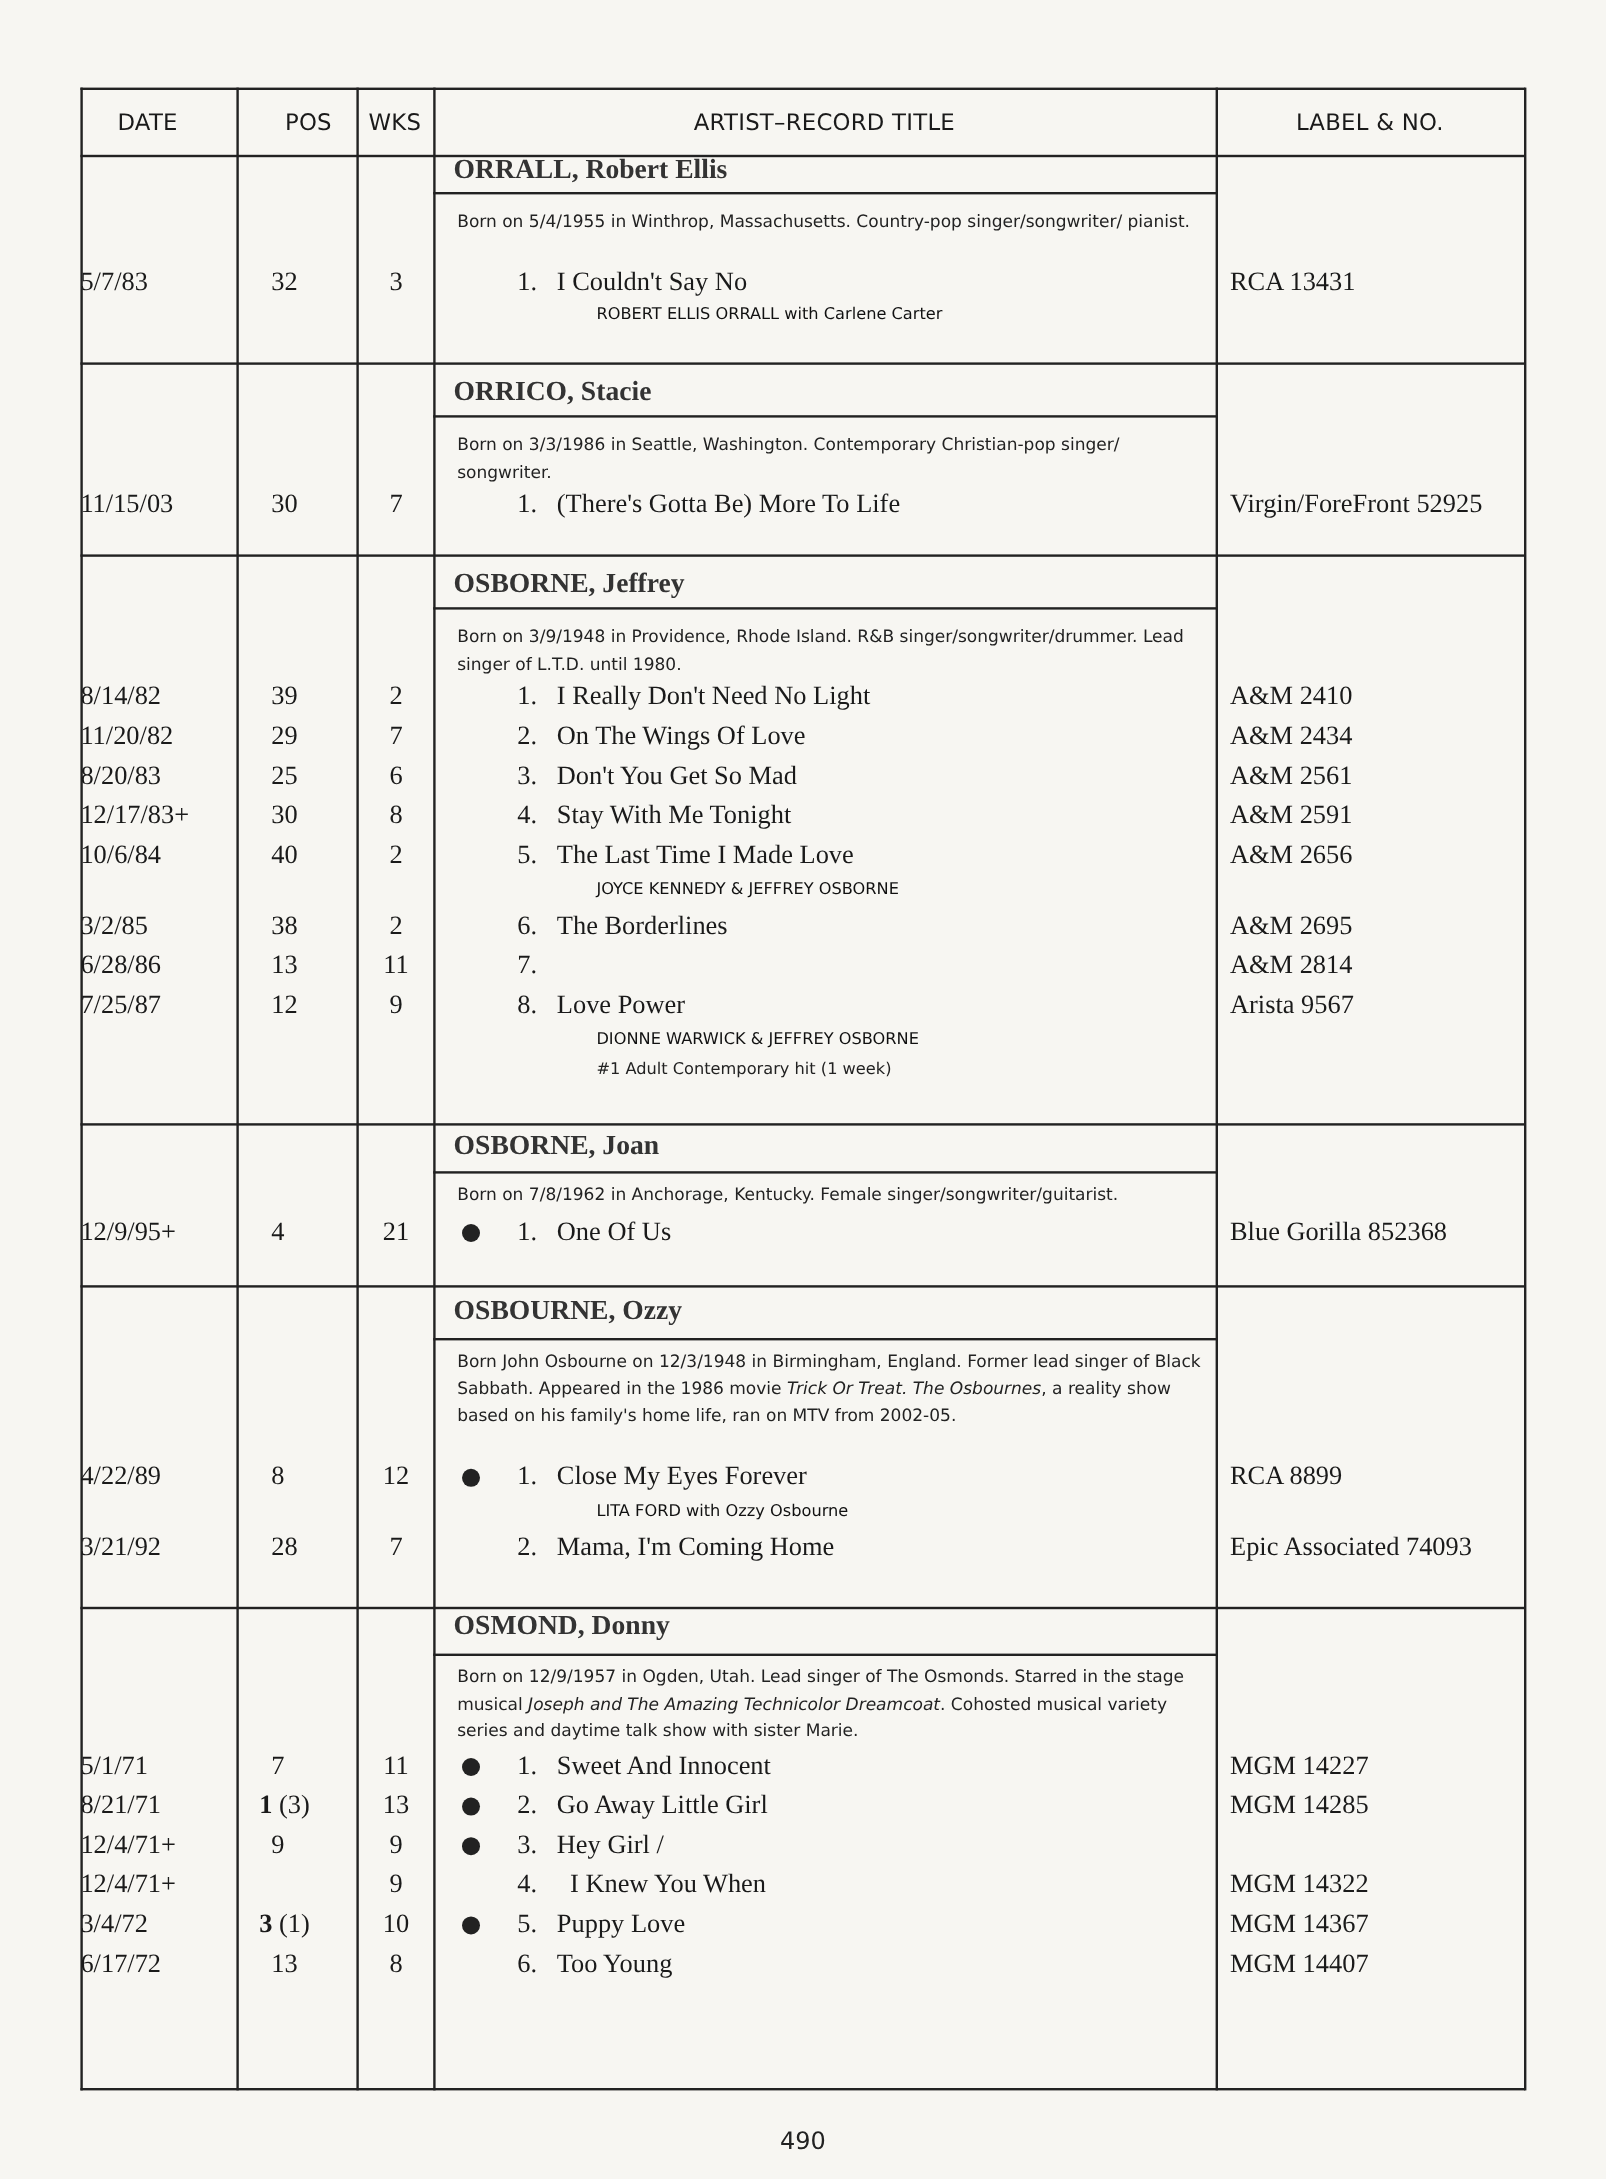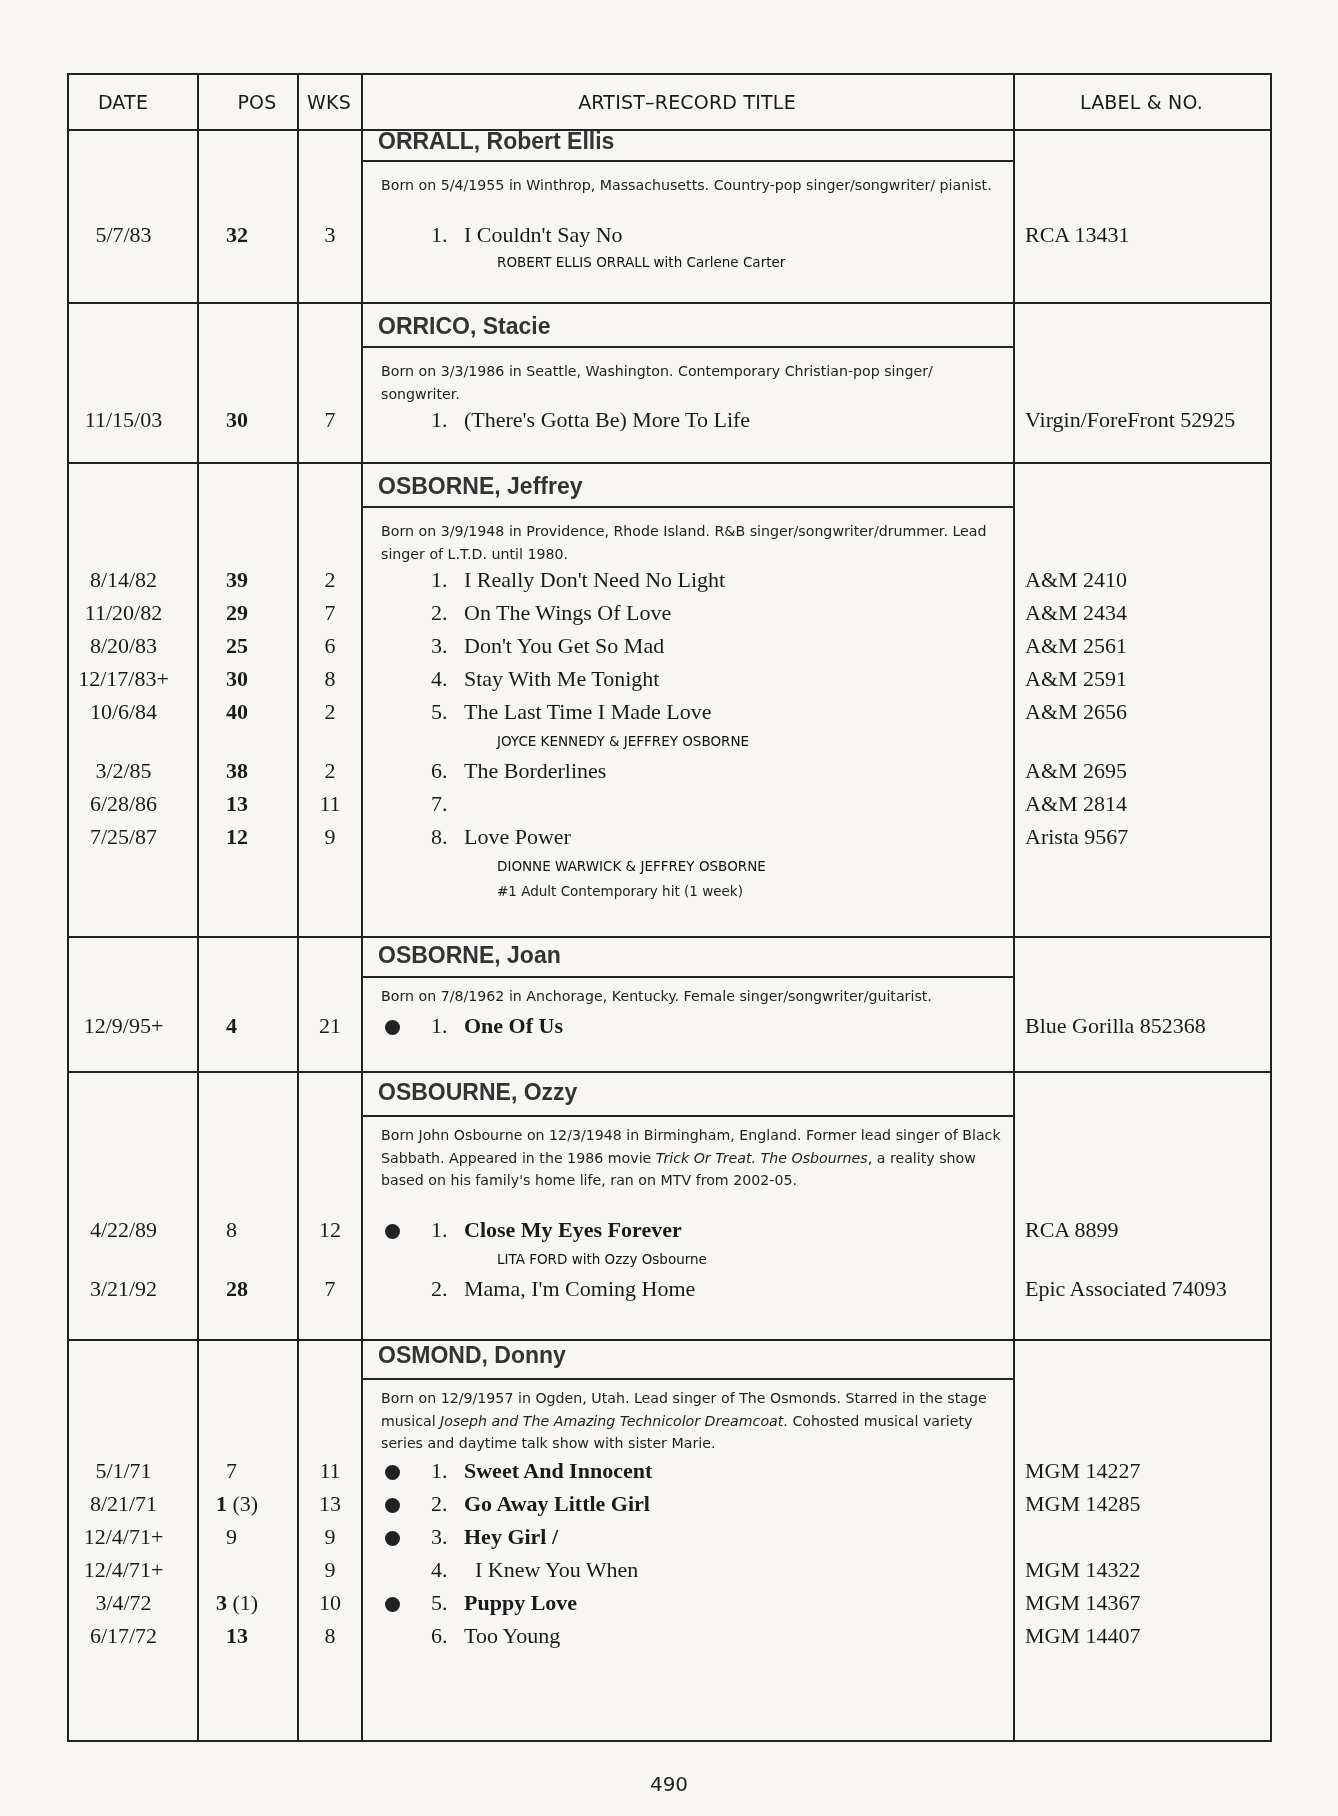--- a/index.html
+++ b/index.html
@@ -1,32 +1,32 @@
 <!DOCTYPE html>
 <html><head>
 <meta charset="utf-8">
 <style>
   html,body{margin:0;padding:0;}
   body{width:1338px;height:1816px;background:#f7f6f2;position:relative;overflow:hidden;color:#1a1a1a;}
   .vline{position:absolute;width:1.5px;background:#222;}
   .hline{position:absolute;height:1.6px;background:#222;}
   .hdr{position:absolute;top:73px;height:57px;display:flex;align-items:center;justify-content:center;font-family:"DejaVu Sans","Liberation Sans",sans-serif;font-size:19px;color:#1a1a1a;letter-spacing:0.2px;}
-  .artist{position:absolute;left:378px;font-family:Liberation Sans, sans-serif;font-weight:bold;font-size:23px;color:#333;}
+  .artist{position:absolute;left:378px;font-family:Liberation Serif, serif;font-weight:bold;font-size:23px;color:#333;}
   .bio{position:absolute;left:381px;width:620px;font-family:"DejaVu Sans","Liberation Sans",sans-serif;font-size:14.2px;line-height:22.5px;color:#222;}
   .bio i{font-style:italic;}
   .row{position:absolute;left:67px;width:1204px;height:34px;font-family:"Liberation Serif","DejaVu Serif",serif;font-size:22px;color:#1a1a1a;}
-  .row .date{position:absolute;left:0;width:113px;text-align:center;}
+  .row .date{position:absolute;left:0;width:113px;text-align:left;}
   .row .pos{position:absolute;left:131px;width:100px;}
   .row .pos span.n{position:absolute;left:28px;}
   .row .wks{position:absolute;left:231px;width:64px;text-align:center;}
   .row .dot{position:absolute;left:318px;top:7px;width:15px;height:15px;border-radius:50%;background:#222;}
   .row .num{position:absolute;left:364px;}
   .row .title{position:absolute;left:397px;white-space:nowrap;}
   .row .label{position:absolute;left:958px;white-space:nowrap;}
-  .b{font-weight:bold;}
+  .b{font-weight:normal;}
   .credit{position:absolute;font-family:"DejaVu Sans","Liberation Sans",sans-serif;font-size:13.5px;color:#111;white-space:nowrap;}
   .note{position:absolute;font-family:"DejaVu Sans","Liberation Sans",sans-serif;font-size:13.5px;color:#222;white-space:nowrap;}
   .pagenum{position:absolute;left:0;width:1338px;top:1772px;text-align:center;font-family:"DejaVu Sans","Liberation Sans",sans-serif;font-size:20px;color:#222;}
 </style>
 </head>
 <body>
 
 <div>
 
   <div class="hline" style="left:67px;top:73px;width:1204px;"></div>

